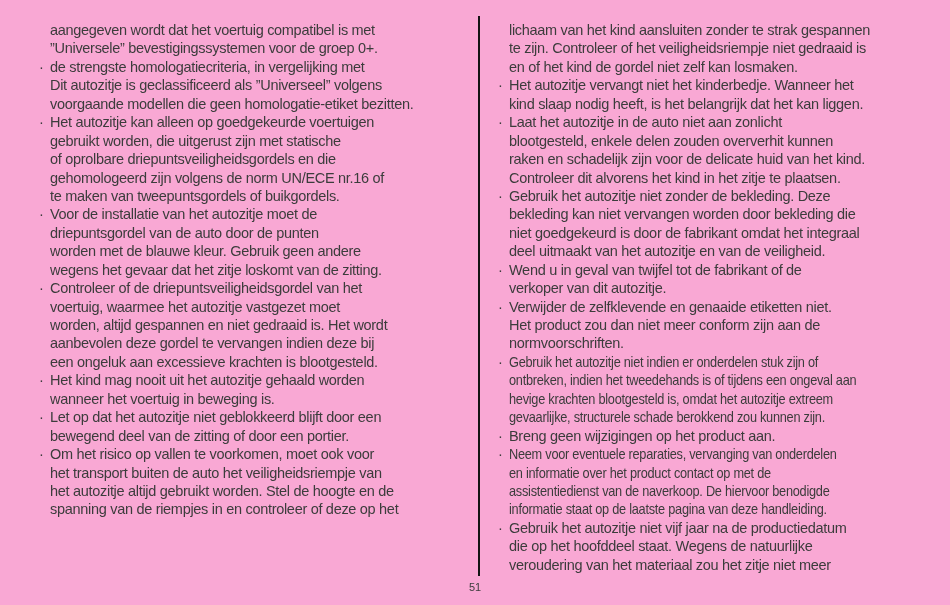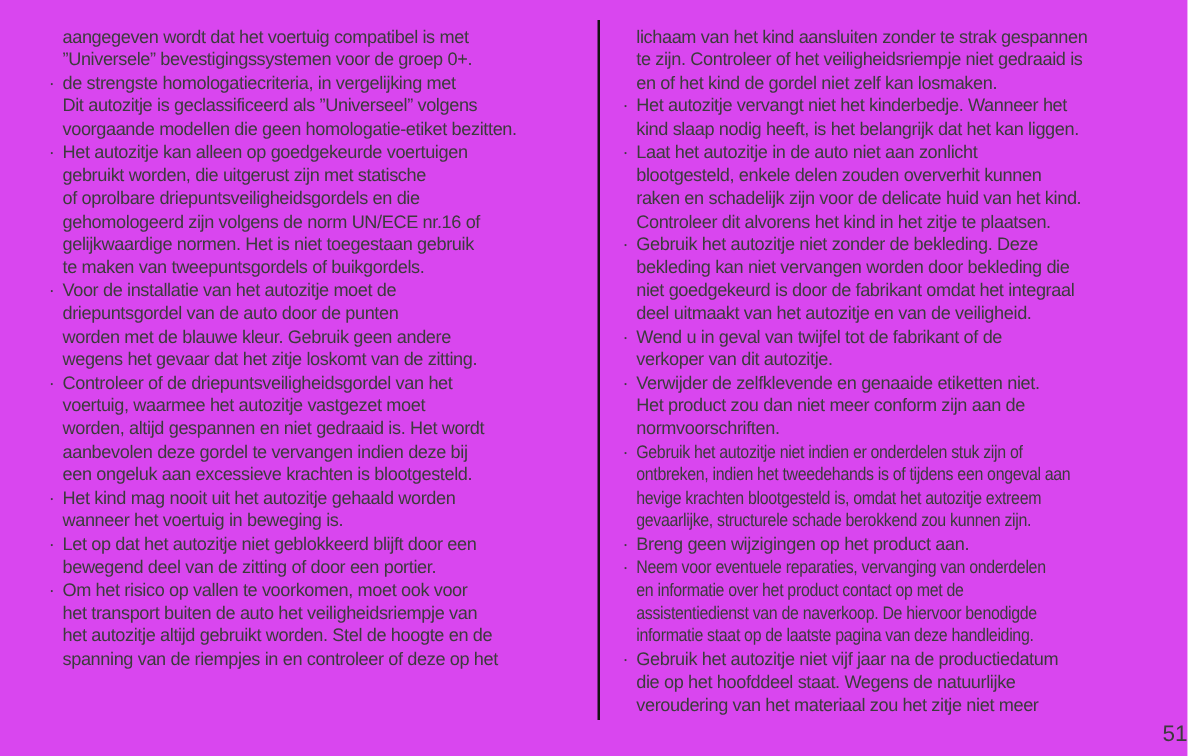--- a/index.html
+++ b/index.html
@@ -1,20 +1,20 @@
 <!DOCTYPE html>
 <html><head>
 <meta charset="utf-8">
 <style>
   html, body { margin: 0; padding: 0; background: #ffffff; }
   .page {
     position: relative;
     width: 950px;
     height: 605px;
-    background: #d946ef;
+    background: #f9a8d4;
     overflow: hidden;
     font-family: "Liberation Sans", "DejaVu Sans", sans-serif;
     color: #3c3c3c;
   }
   .col {
     position: absolute;
     top: 21px;
     width: 436px;
     font-size: 14.5px;
     letter-spacing: -0.3px;
@@ -44,22 +44,22 @@
   }
   .condensed .line {
     transform: scaleX(0.88);
     transform-origin: 0 50%;
   }
   .page-number {
     position: absolute;
     top: 577px;
     left: 0;
     width: 950px;
-    text-align: right;
-    font-size: 18px;
+    text-align: center;
+    font-size: 11px;
     line-height: 20px;
     color: #3c3c3c;
   }
 </style>
 </head>
 <body>
 
 <div class="page">
   <div class="col col-left">
       <div class="item">
@@ -71,21 +71,20 @@
         <div class="line">de strengste homologatiecriteria, in vergelijking met</div>
         <div class="line">Dit autozitje is geclassificeerd als ”Universeel” volgens</div>
         <div class="line">voorgaande modellen die geen homologatie-etiket bezitten.</div>
       </div>
       <div class="item">
         <span class="bullet">·</span>
         <div class="line">Het autozitje kan alleen op goedgekeurde voertuigen</div>
         <div class="line">gebruikt worden, die uitgerust zijn met statische</div>
         <div class="line">of oprolbare driepuntsveiligheidsgordels en die</div>
         <div class="line">gehomologeerd zijn volgens de norm UN/ECE nr.16 of</div>
-        <div class="line">gelijkwaardige normen. Het is niet toegestaan gebruik</div>
         <div class="line">te maken van tweepuntsgordels of buikgordels.</div>
       </div>
       <div class="item">
         <span class="bullet">·</span>
         <div class="line">Voor de installatie van het autozitje moet de</div>
         <div class="line">driepuntsgordel van de auto door de punten</div>
         <div class="line">worden met de blauwe kleur. Gebruik geen andere</div>
         <div class="line">wegens het gevaar dat het zitje loskomt van de zitting.</div>
       </div>
       <div class="item">

